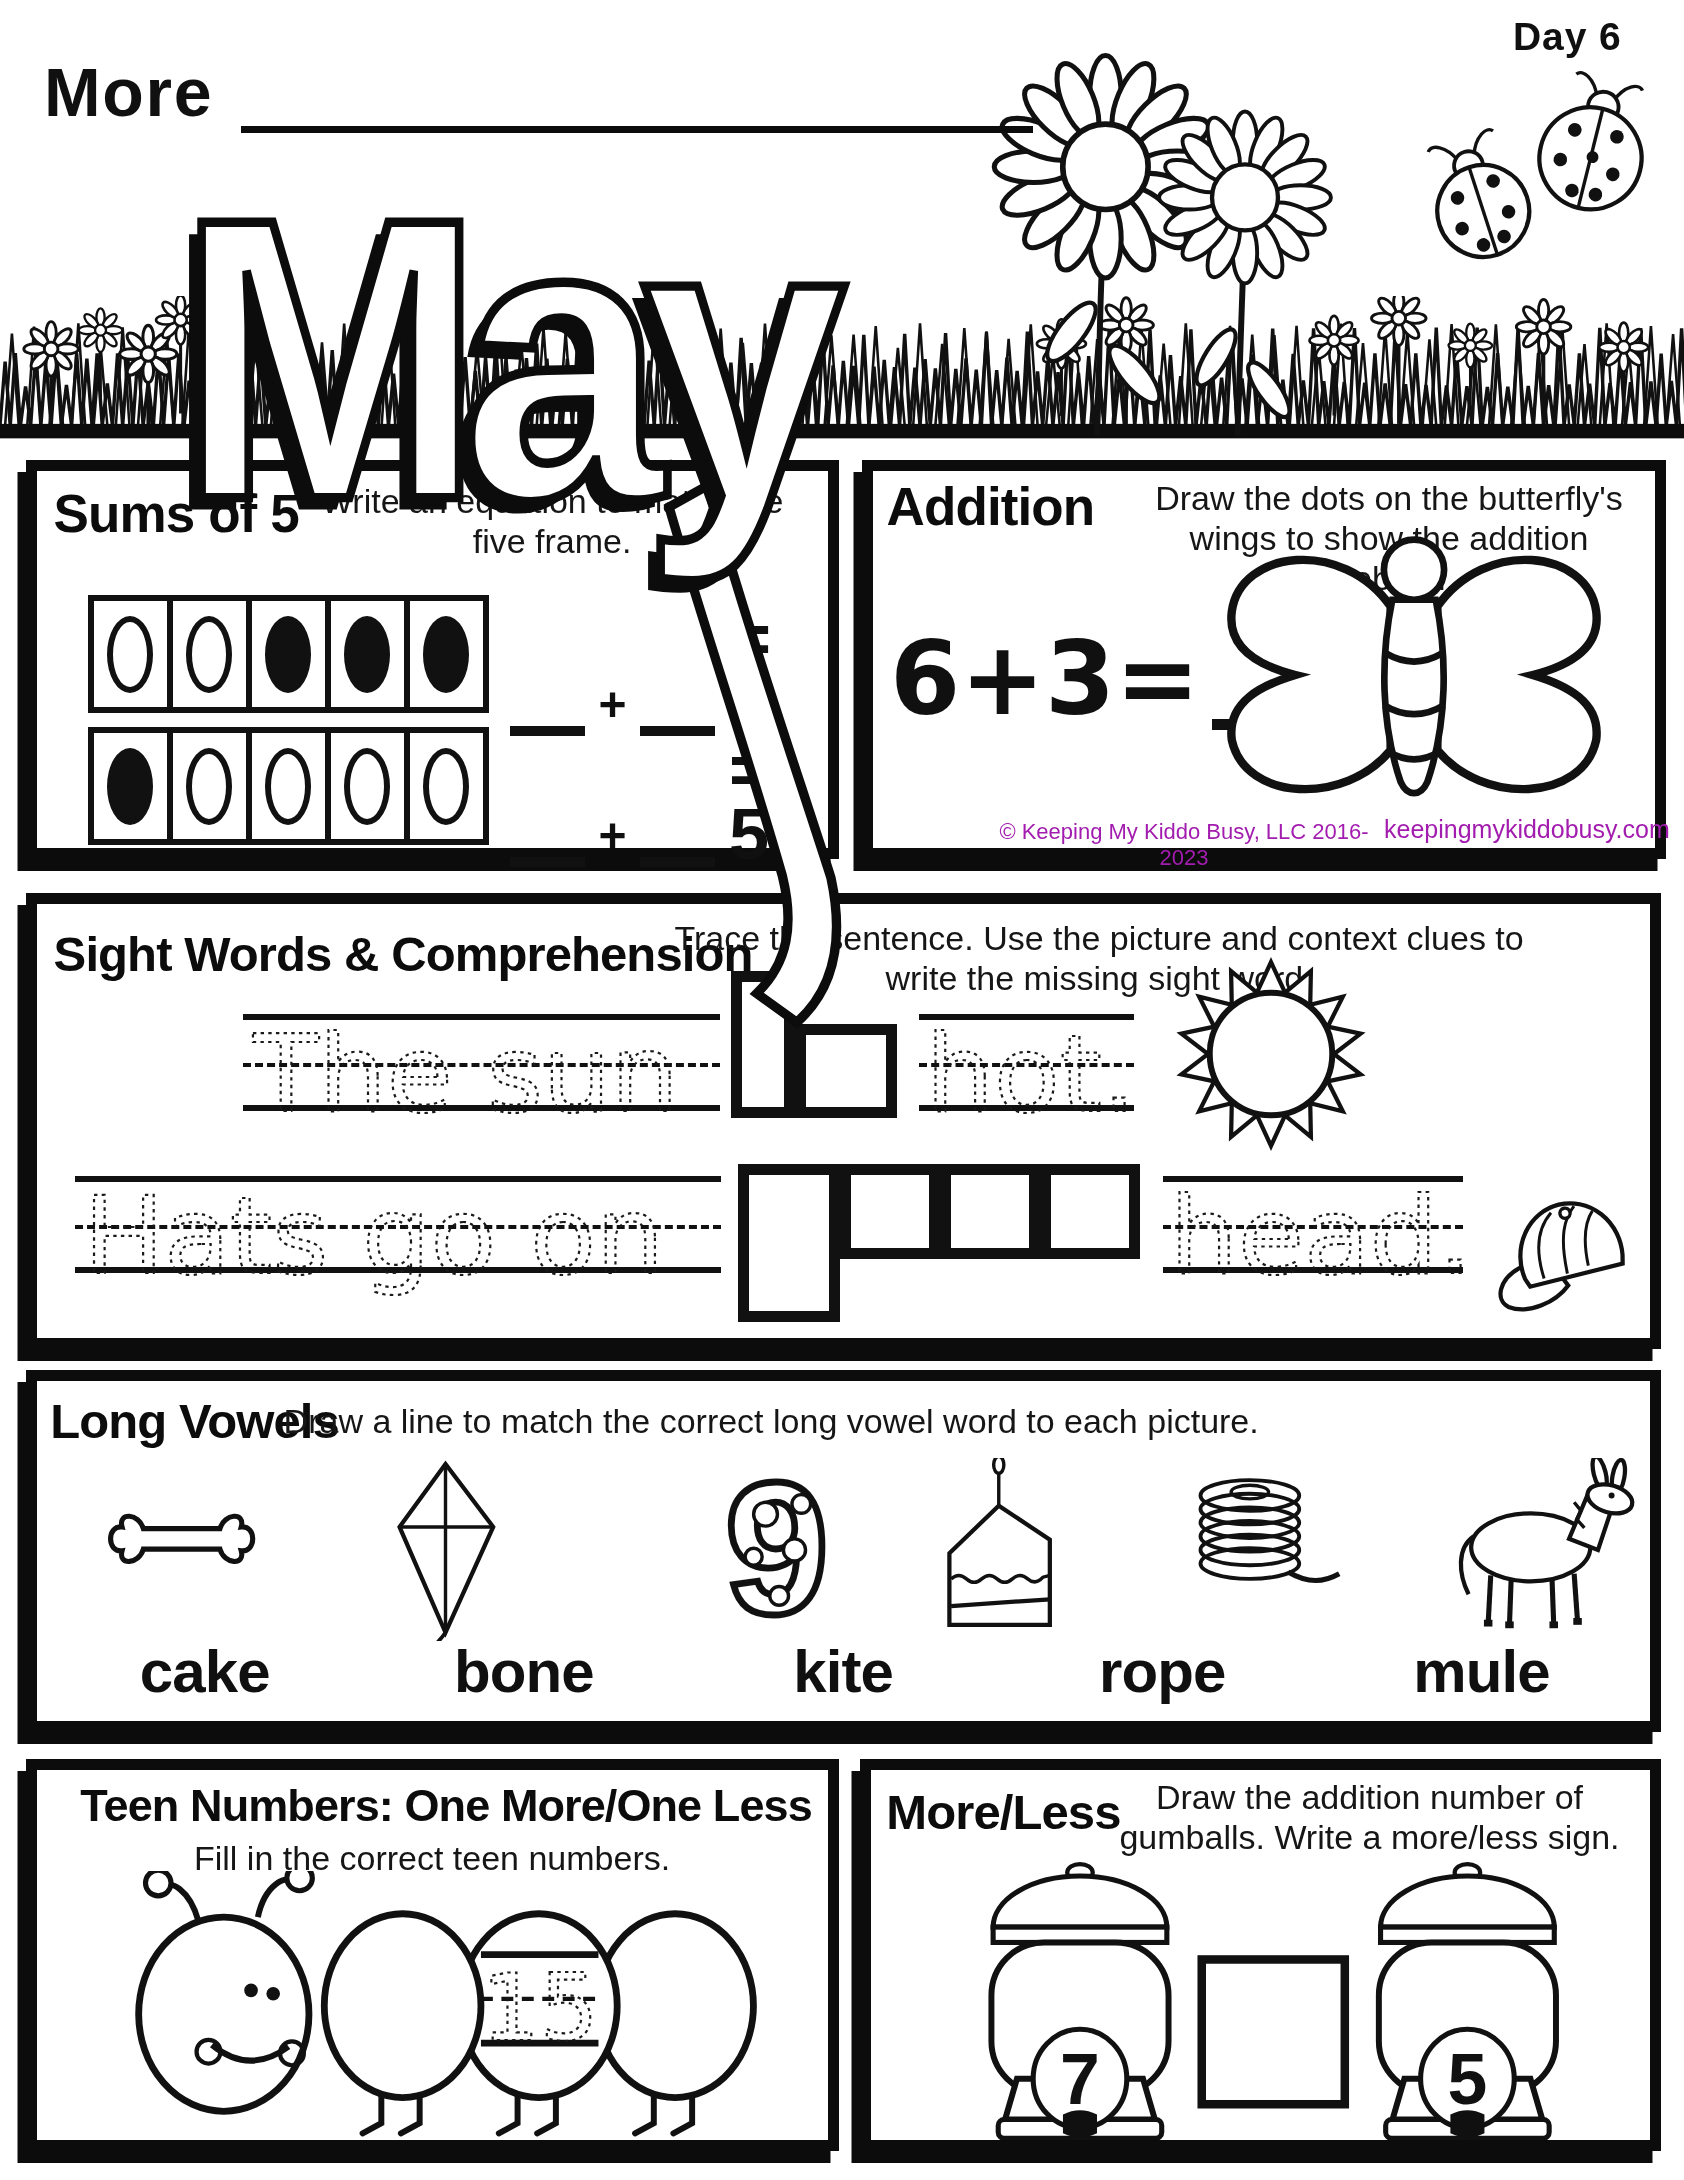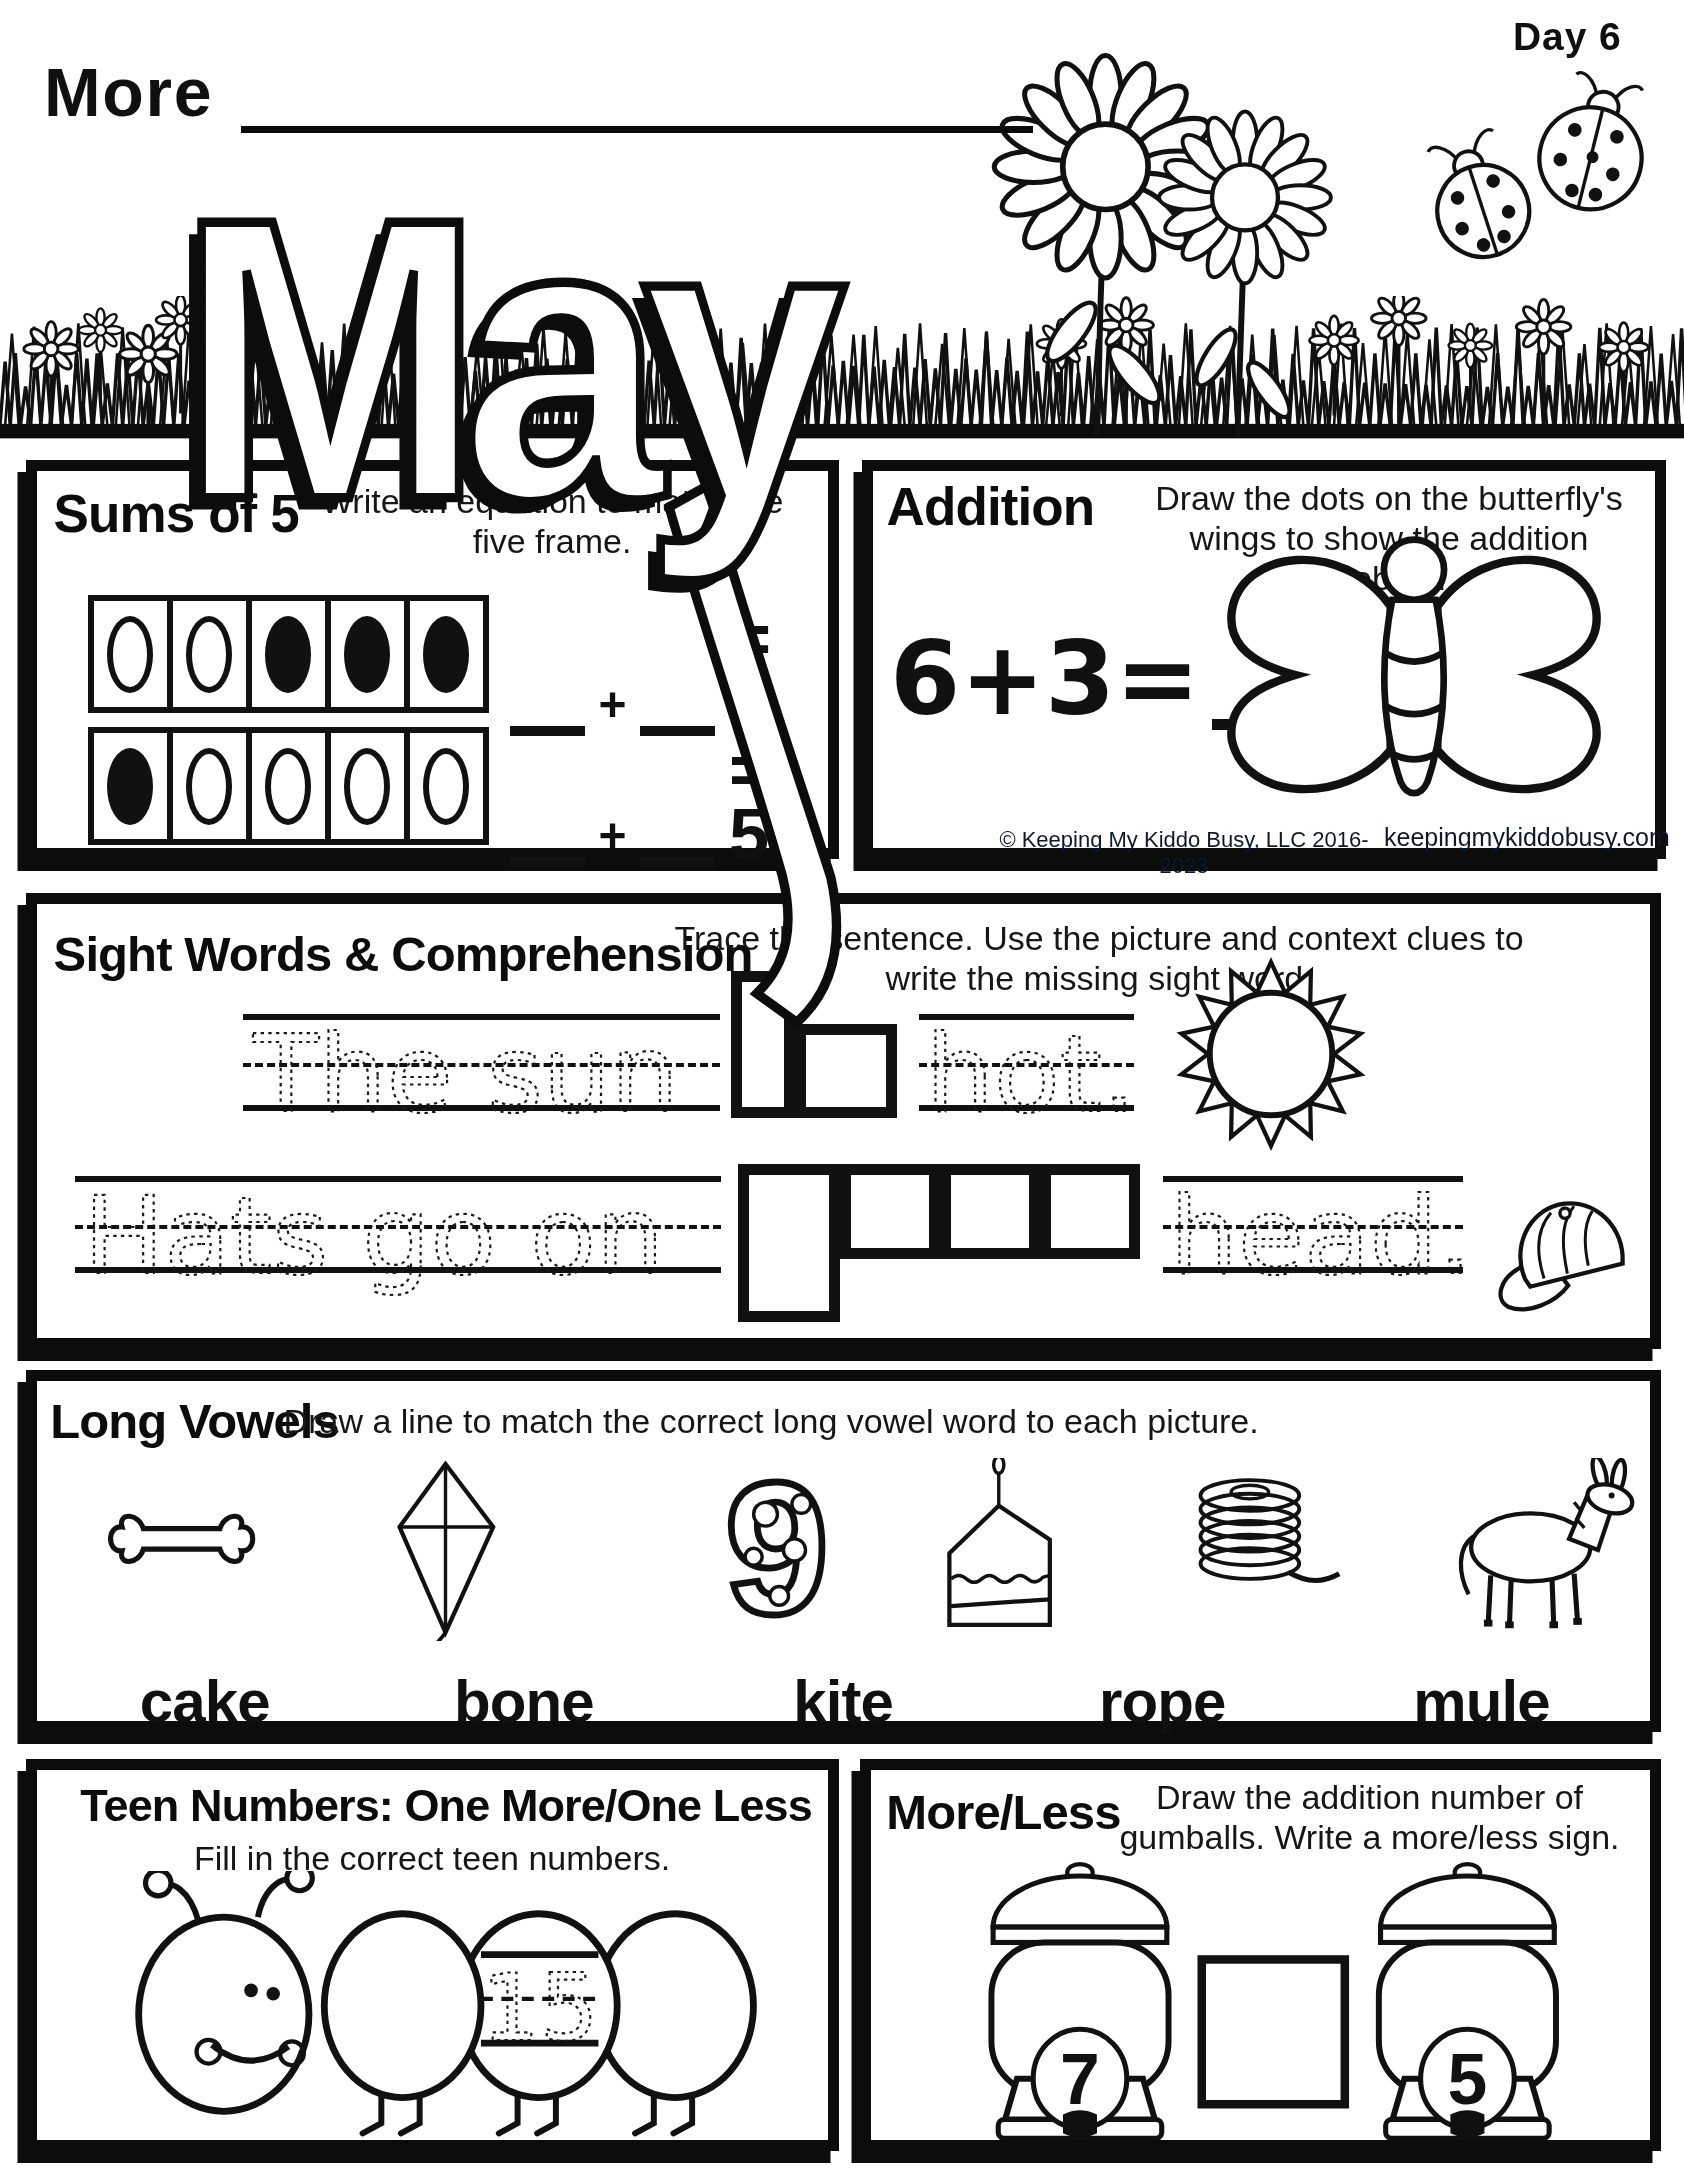--- a/index.html
+++ b/index.html
@@ -29,34 +29,34 @@
   .ff-dot{width:46px;height:77px;border:6px solid #111;border-radius:50%;box-sizing:border-box;background:#fff;}
   .ff-dot.filled{background:#111;}
   .eq{position:absolute;display:flex;align-items:flex-end;gap:13.6px;font-weight:bold;}
   .eq .blank{display:inline-block;width:78px;height:39px;border-bottom:10.2px solid #111;}
   .eq .plus{font-size:48px;line-height:1;transform:translateY(-6.8px);}
   .eq .equals{font-size:72px;line-height:.9;}
   
   .add-problem{position:absolute;display:flex;align-items:flex-end;gap:12px;}
   .add-problem .expr{font-size:101px;font-weight:bold;line-height:1;font-family:"DejaVu Sans",sans-serif;}
   .add-problem .blank{display:inline-block;width:109px;height:68px;border-bottom:11px solid #111;}
-  .credit{position:absolute;font-size:22px;color:#0f172a;margin-top:8px;}
+  .credit{position:absolute;font-size:22px;color:#a21caf;}
   .credit.site{font-size:25px;}
   
   .hw{position:absolute;border-top:6px solid #111;border-bottom:6px solid #111;box-sizing:border-box;}
   .hw::after{content:"";position:absolute;left:0;right:0;top:50%;border-top:4.3px dashed #111;}
   .trace-svg{position:absolute;overflow:visible;}
   .trace-svg text{
     font-family:"DejaVu Sans",sans-serif;fill:none;stroke:#1a1a1a;
     stroke-width:2.6;stroke-dasharray:4 5;
   }
   .letterbox{position:absolute;border:11px solid #111;background:#fff;box-sizing:border-box;}
   
   .words-row{position:absolute;display:flex;}
-  .word{flex:1;text-align:center;font-size:60px;font-weight:bold;letter-spacing:-0.9px;margin-top:30px;}
+  .word{flex:1;text-align:center;font-size:60px;font-weight:bold;letter-spacing:-0.9px;}
   
   svg .ink{stroke:#111;fill:#fff;}
   svg .inkline{stroke:#111;fill:none;}
   svg text.solid{font-family:"Liberation Sans",sans-serif;}
 </style>
 </head>
 <body>
 
 <div class="page">
 

